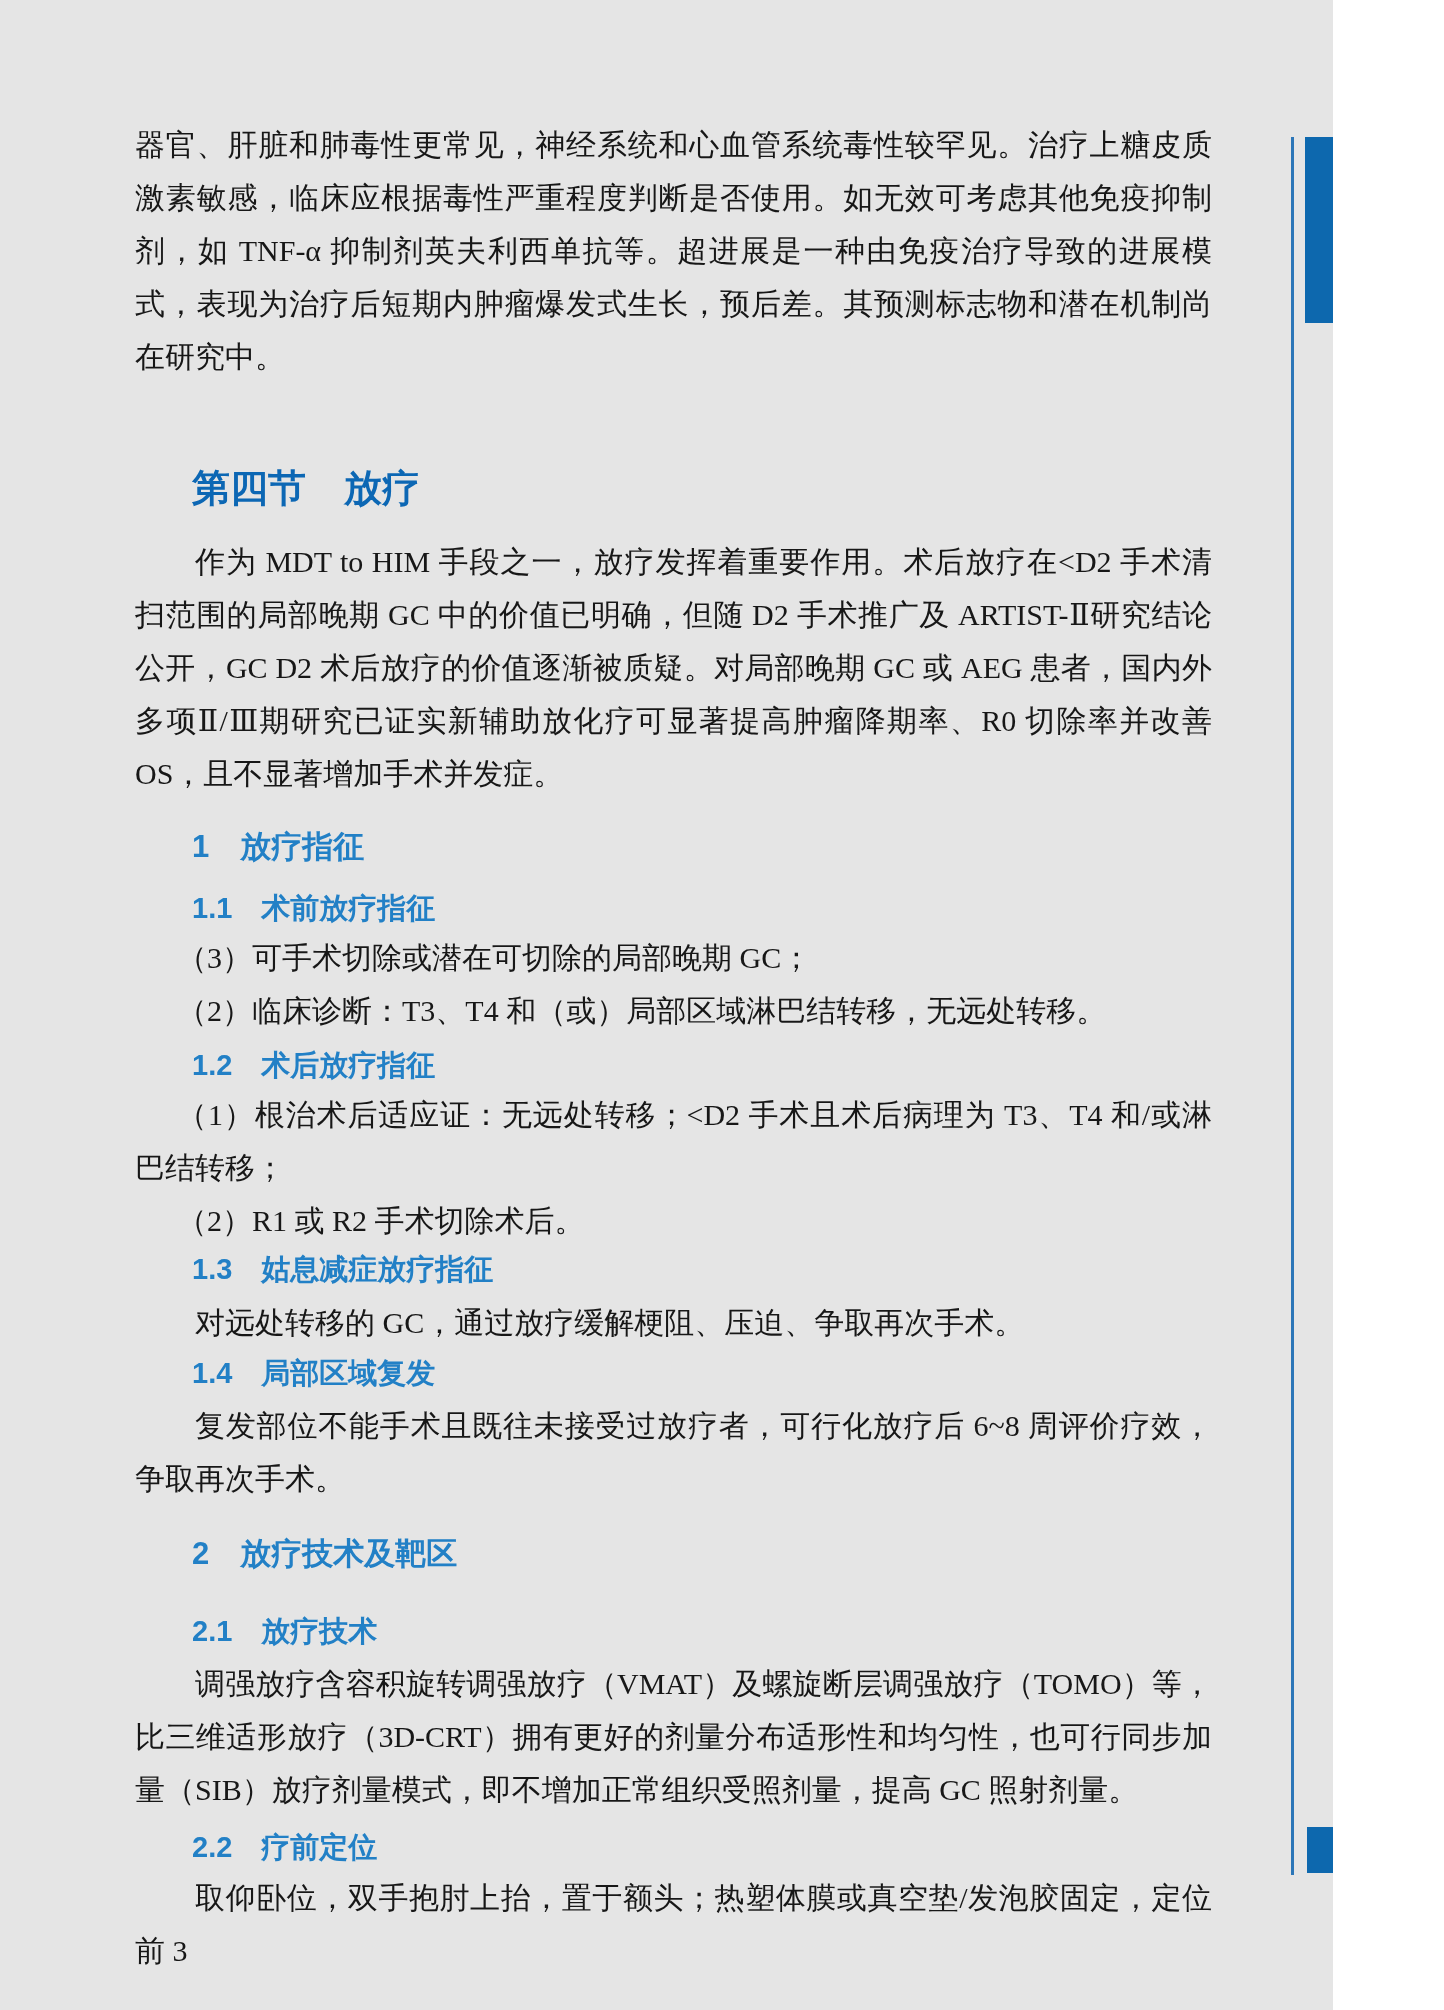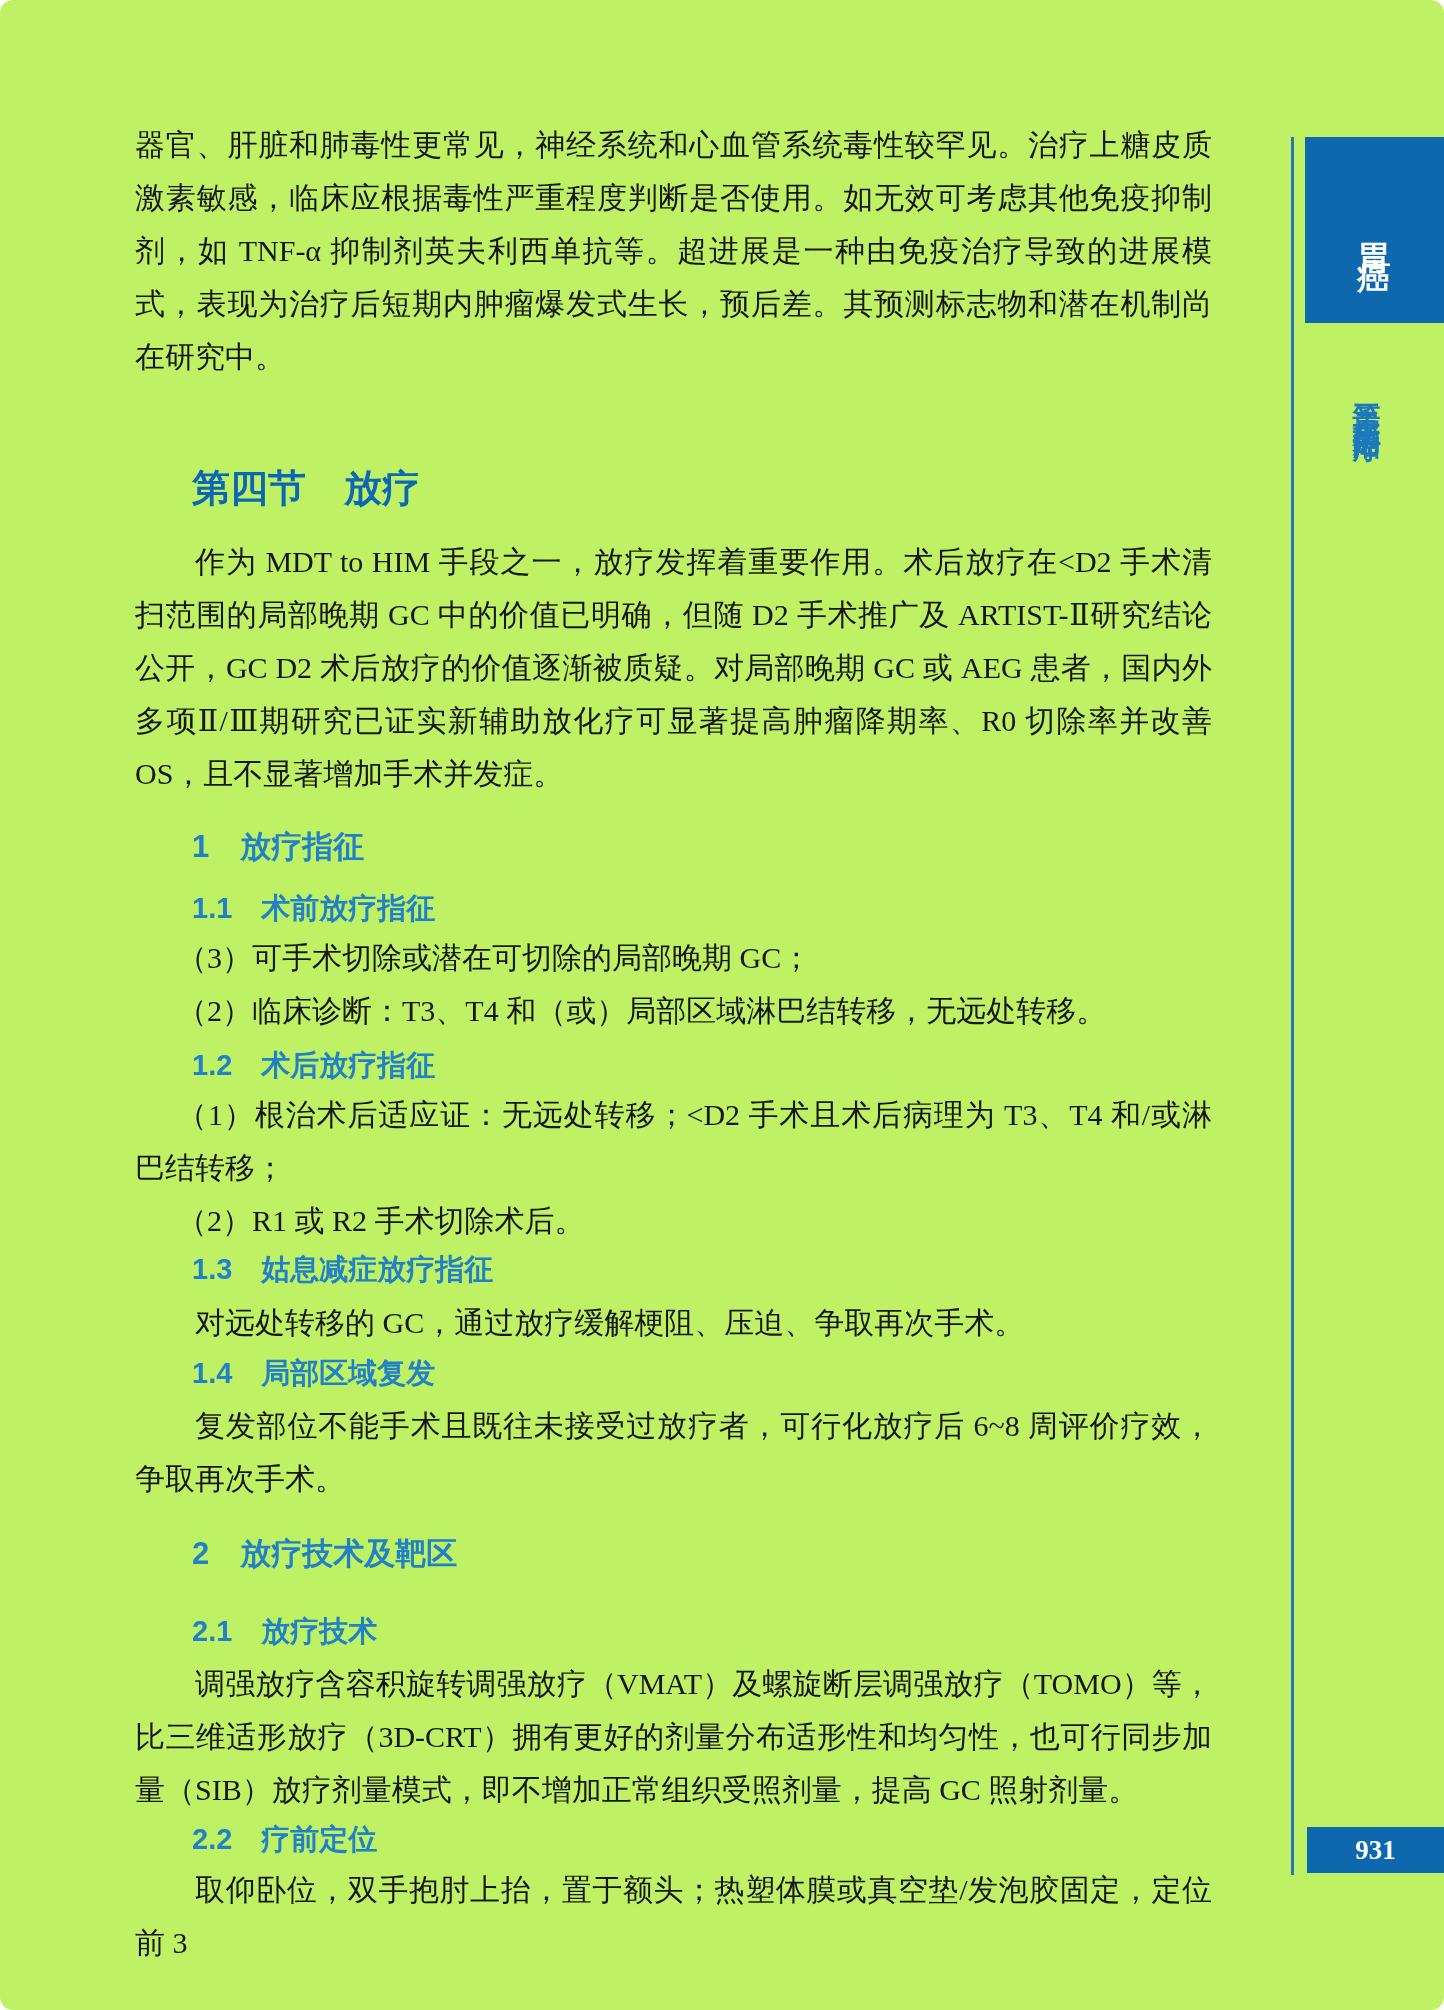--- a/index.html
+++ b/index.html
@@ -1,20 +1,19 @@
 <!DOCTYPE html>
 <html><head>
 <meta charset="utf-8">
 <style>
   html,body { margin:0; padding:0; background:#ffffff; }
   .page {
-    position:relative; width:1444px; height:2010px; background:#bef264;
+    position:relative; width:1333px; height:2010px; background:#e5e5e5;
     overflow:hidden;
     font-family:"Liberation Serif","DejaVu Serif",serif;
-    border-radius:13px;
   }
   
   .main { position:absolute; left:135px; top:118px; width:1077px; color:#171717; }
   .main p { margin:0; font-size:30px; line-height:53px; text-align:justify; }
   .main p.indent { text-indent:2em; }
   .main p.item   { text-indent:1.4em; }
   h1.sec {
     margin:82px 0 24px 0; padding-left:57px;
     font-family:"Liberation Sans","DejaVu Sans",sans-serif;
     font-size:38px; line-height:46px; font-weight:700; color:#0c67b4;
@@ -80,21 +79,21 @@
     <p class="indent" style="margin-top:8px">对远处转移的 GC，通过放疗缓解梗阻、压迫、争取再次手术。</p>
 
     <h3 class="num" style="margin-top:5px">1.4　局部区域复发</h3>
     <p class="indent" style="margin-top:7px">复发部位不能手术且既往未接受过放疗者，可行化放疗后 6~8 周评价疗效，争取再次手术。</p>
 
     <h2 class="num" style="margin-top:29px">2　放疗技术及靶区</h2>
 
     <h3 class="num" style="margin-top:38px">2.1　放疗技术</h3>
     <p class="indent" style="margin-top:7px">调强放疗含容积旋转调强放疗（VMAT）及螺旋断层调强放疗（TOMO）等，比三维适形放疗（3D-CRT）拥有更好的剂量分布适形性和均匀性，也可行同步加量（SIB）放疗剂量模式，即不增加正常组织受照剂量，提高 GC 照射剂量。</p>
 
-    <h3 class="num" style="margin-top:4px">2.2　疗前定位</h3>
+    <h3 class="num" style="margin-top:12px">2.2　疗前定位</h3>
     <p class="indent" style="margin-top:5px">取仰卧位，双手抱肘上抬，置于额头；热塑体膜或真空垫/发泡胶固定，定位前 3</p>
   </div>
 
   <div class="vrule"></div>
 
   <div class="tab">
     <span>胃癌</span>
   </div>
 
   <div class="chapter">

